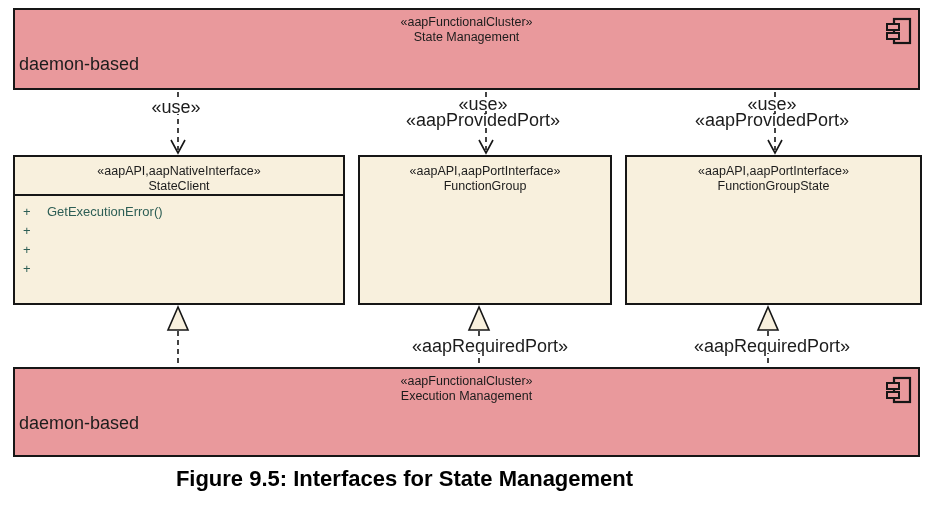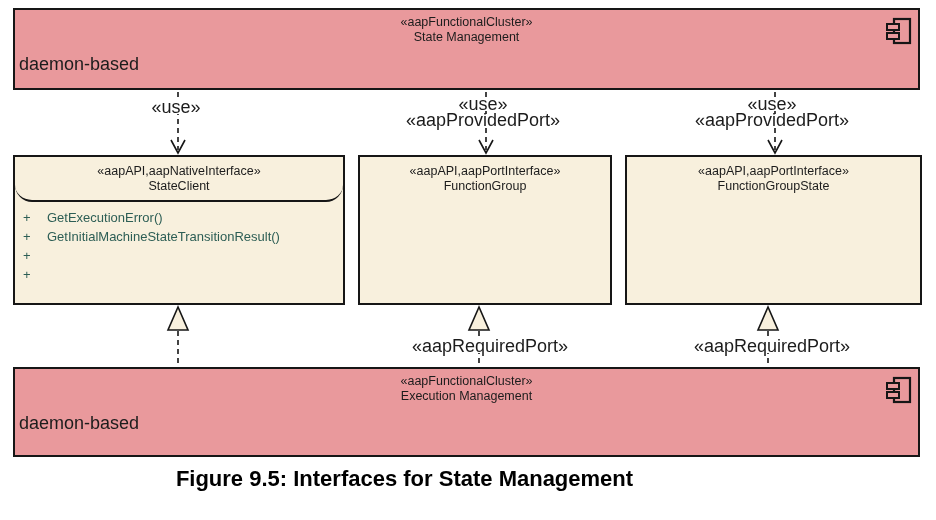--- a/index.html
+++ b/index.html
@@ -9,21 +9,21 @@
     font-family:"Liberation Sans", sans-serif; color:#1c1c1c;
   }
   .box { position:absolute; box-sizing:border-box; border:2px solid #161616; }
   .cluster { background:#E9999C; }
   .iface   { background:#F8F0DD; }
   .c-stereo, .c-name { text-align:center; font-size:12.5px; line-height:15px; }
   .c-stereo { padding-top:5px; }
   .c-name { font-weight:normal; }
   .cluster-note { position:absolute; left:4px; top:44px; font-size:18px; }
   .comp-icon { position:absolute; right:6px; top:7px; }
-  .iface-head { box-sizing:border-box; height:45px;border-radius:17px; }
+  .iface-head { box-sizing:border-box; height:39px; }
   .iface-head .c-stereo { padding-top:7px; }
   .with-sep { border-bottom:2px solid #161616; }
   .ops { padding:6px 6px 0 8px; }
   .op-row { display:flex; font-size:13px; line-height:19px; color:#2D5E55; }
   .op-plus { width:24px; flex:0 0 24px; }
   .conn-label {
     position:absolute; transform:translateX(-50%);
     font-size:18px; line-height:13px; background:#ffffff; padding:0 2px;
     white-space:nowrap;
   }
@@ -89,21 +89,20 @@
       <div class="c-stereo">«aapAPI,aapNativeInterface»</div>
       <div class="c-name">StateClient</div>
     </div>
     <div class="ops">
       <div class="op-row">
         <span class="op-plus">+</span>
         <span class="op-text">GetExecutionError()</span>
       </div>
       <div class="op-row">
         <span class="op-plus">+</span>
-        <span class="op-text">GetInitialMachineStateTransitionResult()</span>
       </div>
       <div class="op-row">
         <span class="op-plus">+</span>
       </div>
       <div class="op-row">
         <span class="op-plus">+</span>
       </div>
     </div>
   </div>
 

